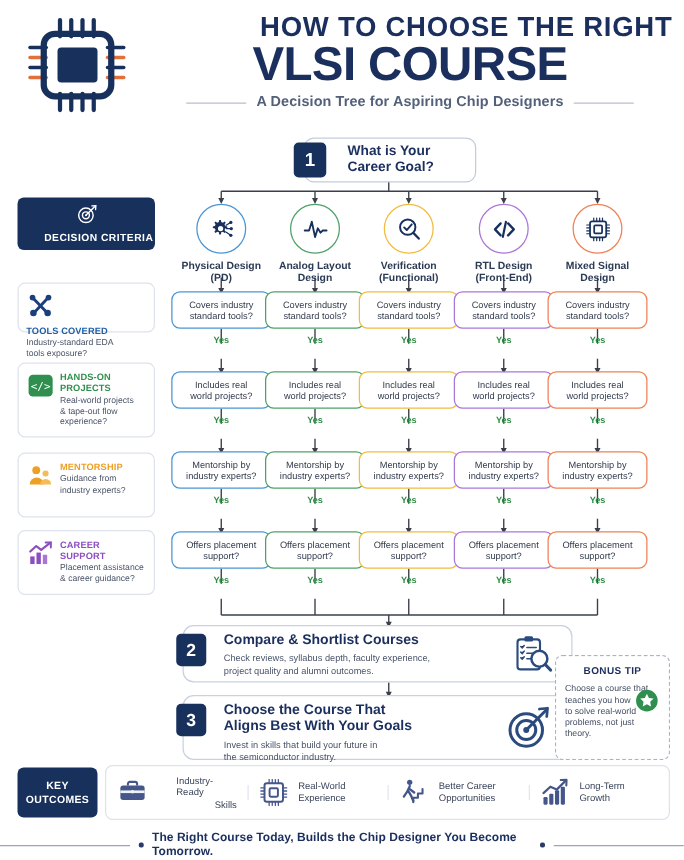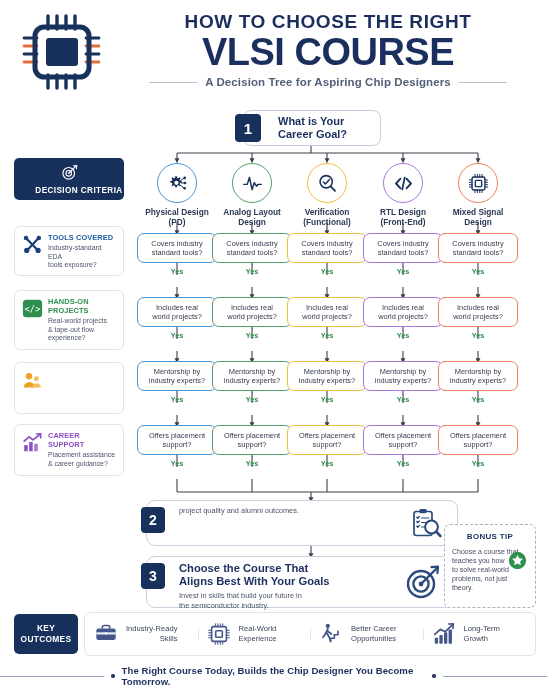--- a/index.html
+++ b/index.html
@@ -15,22 +15,23 @@
   .header{
     position:absolute;left:0;top:0;width:547px;height:100px;
   }
   .logo{
     position:absolute;left:18px;top:12px;width:92px;height:80px;
   }
   .title-wrap{
     position:absolute;left:118px;top:12px;width:420px;text-align:center;
   }
   .title-top{
-    font-size:19px;font-weight:bold;letter-spacing:.6px;color:#1b2f5e;
+    font-size:22px;font-weight:bold;letter-spacing:.6px;color:#1b2f5e;
     line-height:20px;
+    text-align:right;
   }
   .title-main{
     font-size:38px;font-weight:bold;letter-spacing:-0.5px;color:#1b2f5e;
     line-height:42px;margin-top:-1px;
   }
   .subtitle-row{
     display:flex;align-items:center;justify-content:center;gap:8px;margin-top:3px;
   }
   .subtitle-row .rule{flex:0 0 auto;width:48px;height:1px;background:#b9bfcc;}
   .subtitle{
@@ -282,21 +283,21 @@
       <circle cx="10" cy="12" r="7.5" fill="none" stroke="#fff" stroke-width="1.5"></circle>
       <circle cx="10" cy="12" r="3.6" fill="none" stroke="#fff" stroke-width="1.5"></circle>
       <circle cx="10" cy="12" r="1" fill="#fff"></circle>
       <path d="M10 12 L19 3" stroke="#fff" stroke-width="1.5" stroke-linecap="round"></path>
       <path d="M16.2 2.2 L20.3 2 L20 6.1" fill="none" stroke="#fff" stroke-width="1.4" stroke-linecap="round"></path>
     </svg>
   </span>
   <span class="lbl">DECISION CRITERIA</span>
 </div>
 
-<div class="crit-card" style="top:226px;height:50px;">
+<div class="crit-card" style="top:226px;height:40px;flex-direction:column;">
   <span class="crit-ico">
     <svg viewBox="0 0 24 24" width="21" height="21">
       <g stroke="#1b3f7a" stroke-width="2.6" stroke-linecap="round">
         <line x1="4.5" y1="4.5" x2="18" y2="18.5"></line>
         <line x1="19" y1="4.5" x2="6" y2="18.5"></line>
       </g>
       <circle cx="4.6" cy="4.6" r="2.6" fill="#1b3f7a"></circle>
       <circle cx="19.2" cy="4.6" r="2.6" fill="#1b3f7a"></circle>
       <circle cx="18.4" cy="18.8" r="3" fill="#1b3f7a"></circle>
       <circle cx="5.4" cy="18.8" r="3" fill="#1b3f7a"></circle>
@@ -329,20 +330,27 @@
 </div>
 
 <div class="crit-card" style="top:362px;height:52px;">
   <span class="crit-ico">
     <svg viewBox="0 0 24 24" width="21" height="21">
       <circle cx="8" cy="7" r="3.6" fill="#eda024"></circle>
       <path d="M2 20 a6.4 6.4 0 0 1 12.8 0 z" fill="#eda024"></path>
       <circle cx="16.5" cy="10" r="2.8" fill="#f5bb55"></circle>
       <path d="M11.6 20 a5 5 0 0 1 10 0 z" fill="#f5bb55"></path>
     </svg>
+  </span>
+  <span class="crit-body">
+    <span class="crit-title" style="color:#eda024;display:block;">MENTORSHIP</span>
+    <span class="crit-desc" style="display:block;">
+      <span style="display:block;">Guidance from</span>
+      <span style="display:block;">industry experts?</span>
+    </span>
   </span>
 </div>
 
 <div class="crit-card" style="top:424px;height:52px;">
   <span class="crit-ico">
     <svg viewBox="0 0 24 24" width="21" height="21">
       <rect x="2.5" y="15" width="4" height="7" fill="#8c4fc0"></rect>
       <rect x="8.2" y="11.5" width="4" height="10.5" fill="#8c4fc0"></rect>
       <rect x="14" y="13.5" width="4" height="8.5" fill="#a876d6"></rect>
       <path d="M2.5 10.5 L8 5.5 L12.5 9 L21 2.5" fill="none" stroke="#8c4fc0" stroke-width="2" stroke-linecap="round" stroke-linejoin="round"></path>
@@ -589,21 +597,23 @@
         <span style="display: block;">Offers placement</span>
         <span style="display: block;">support?</span>
       </span>
     </div>
     <div class="yes" style="left: 438px; top: 459px; color: rgb(46, 139, 69);">Yes</div>
   </div>
 
 <div class="step" style="left:146px;top:500px;width:312px;height:46px;">
   <div class="step-badge">2</div>
   <div style="margin-left:32px;margin-top:5px;width:230px;">
+    <div class="step-head">Compare &amp; Shortlist Courses</div>
     <div class="step-desc">
+      <span style="display:block;">Check reviews, syllabus depth, faculty experience,</span>
       <span style="display:block;">project quality and alumni outcomes.</span>
     </div>
   </div>
   <div style="position:absolute;right:14px;top:6px;">
     <svg viewBox="0 0 34 34" width="34" height="34">
       <rect x="5" y="4.5" width="18" height="24" rx="2.4" fill="none" stroke="#2b4a7e" stroke-width="1.7"></rect>
       <rect x="10.5" y="2" width="7" height="4.2" rx="1.3" fill="#2b4a7e"></rect>
       <g stroke="#2b4a7e" stroke-width="1.2" stroke-linecap="round">
         <line x1="12.5" y1="11" x2="20" y2="11"></line>
         <line x1="12.5" y1="15.5" x2="20" y2="15.5"></line>
@@ -667,21 +677,21 @@
   <div class="key-item">
     <span class="key-ico">
       <svg viewBox="0 0 26 26" width="24" height="24">
         <path d="M9 7 v-1.4 a1.8 1.8 0 0 1 1.8-1.8 h4.4 a1.8 1.8 0 0 1 1.8 1.8 V7" fill="none" stroke="#44568a" stroke-width="1.8"></path>
         <rect x="2.5" y="7" width="21" height="12.5" rx="2.4" fill="#44568a"></rect>
         <rect x="2.5" y="11.2" width="21" height="2.3" fill="#eef1f7"></rect>
         <circle cx="13" cy="12.4" r="1.5" fill="#eef1f7"></circle>
       </svg>
     </span>
     <span class="key-label">
-      <span style="display:block;">Industry-Ready</span>
+      <span style="display:block;margin-left:15px;">Industry-Ready</span>
       <span style="display:block;text-align:right;">Skills</span>
     </span>
   </div>
   <div class="key-item">
     <span class="key-ico">
       <svg viewBox="0 0 26 26" width="24" height="24">
         <g stroke="#44568a" stroke-width="1.1" stroke-linecap="round">
           <line x1="9" y1="1.8" x2="9" y2="5"></line>
             <line x1="11.7" y1="1.8" x2="11.7" y2="5"></line>
           <line x1="14.4" y1="1.8" x2="14.4" y2="5"></line>

